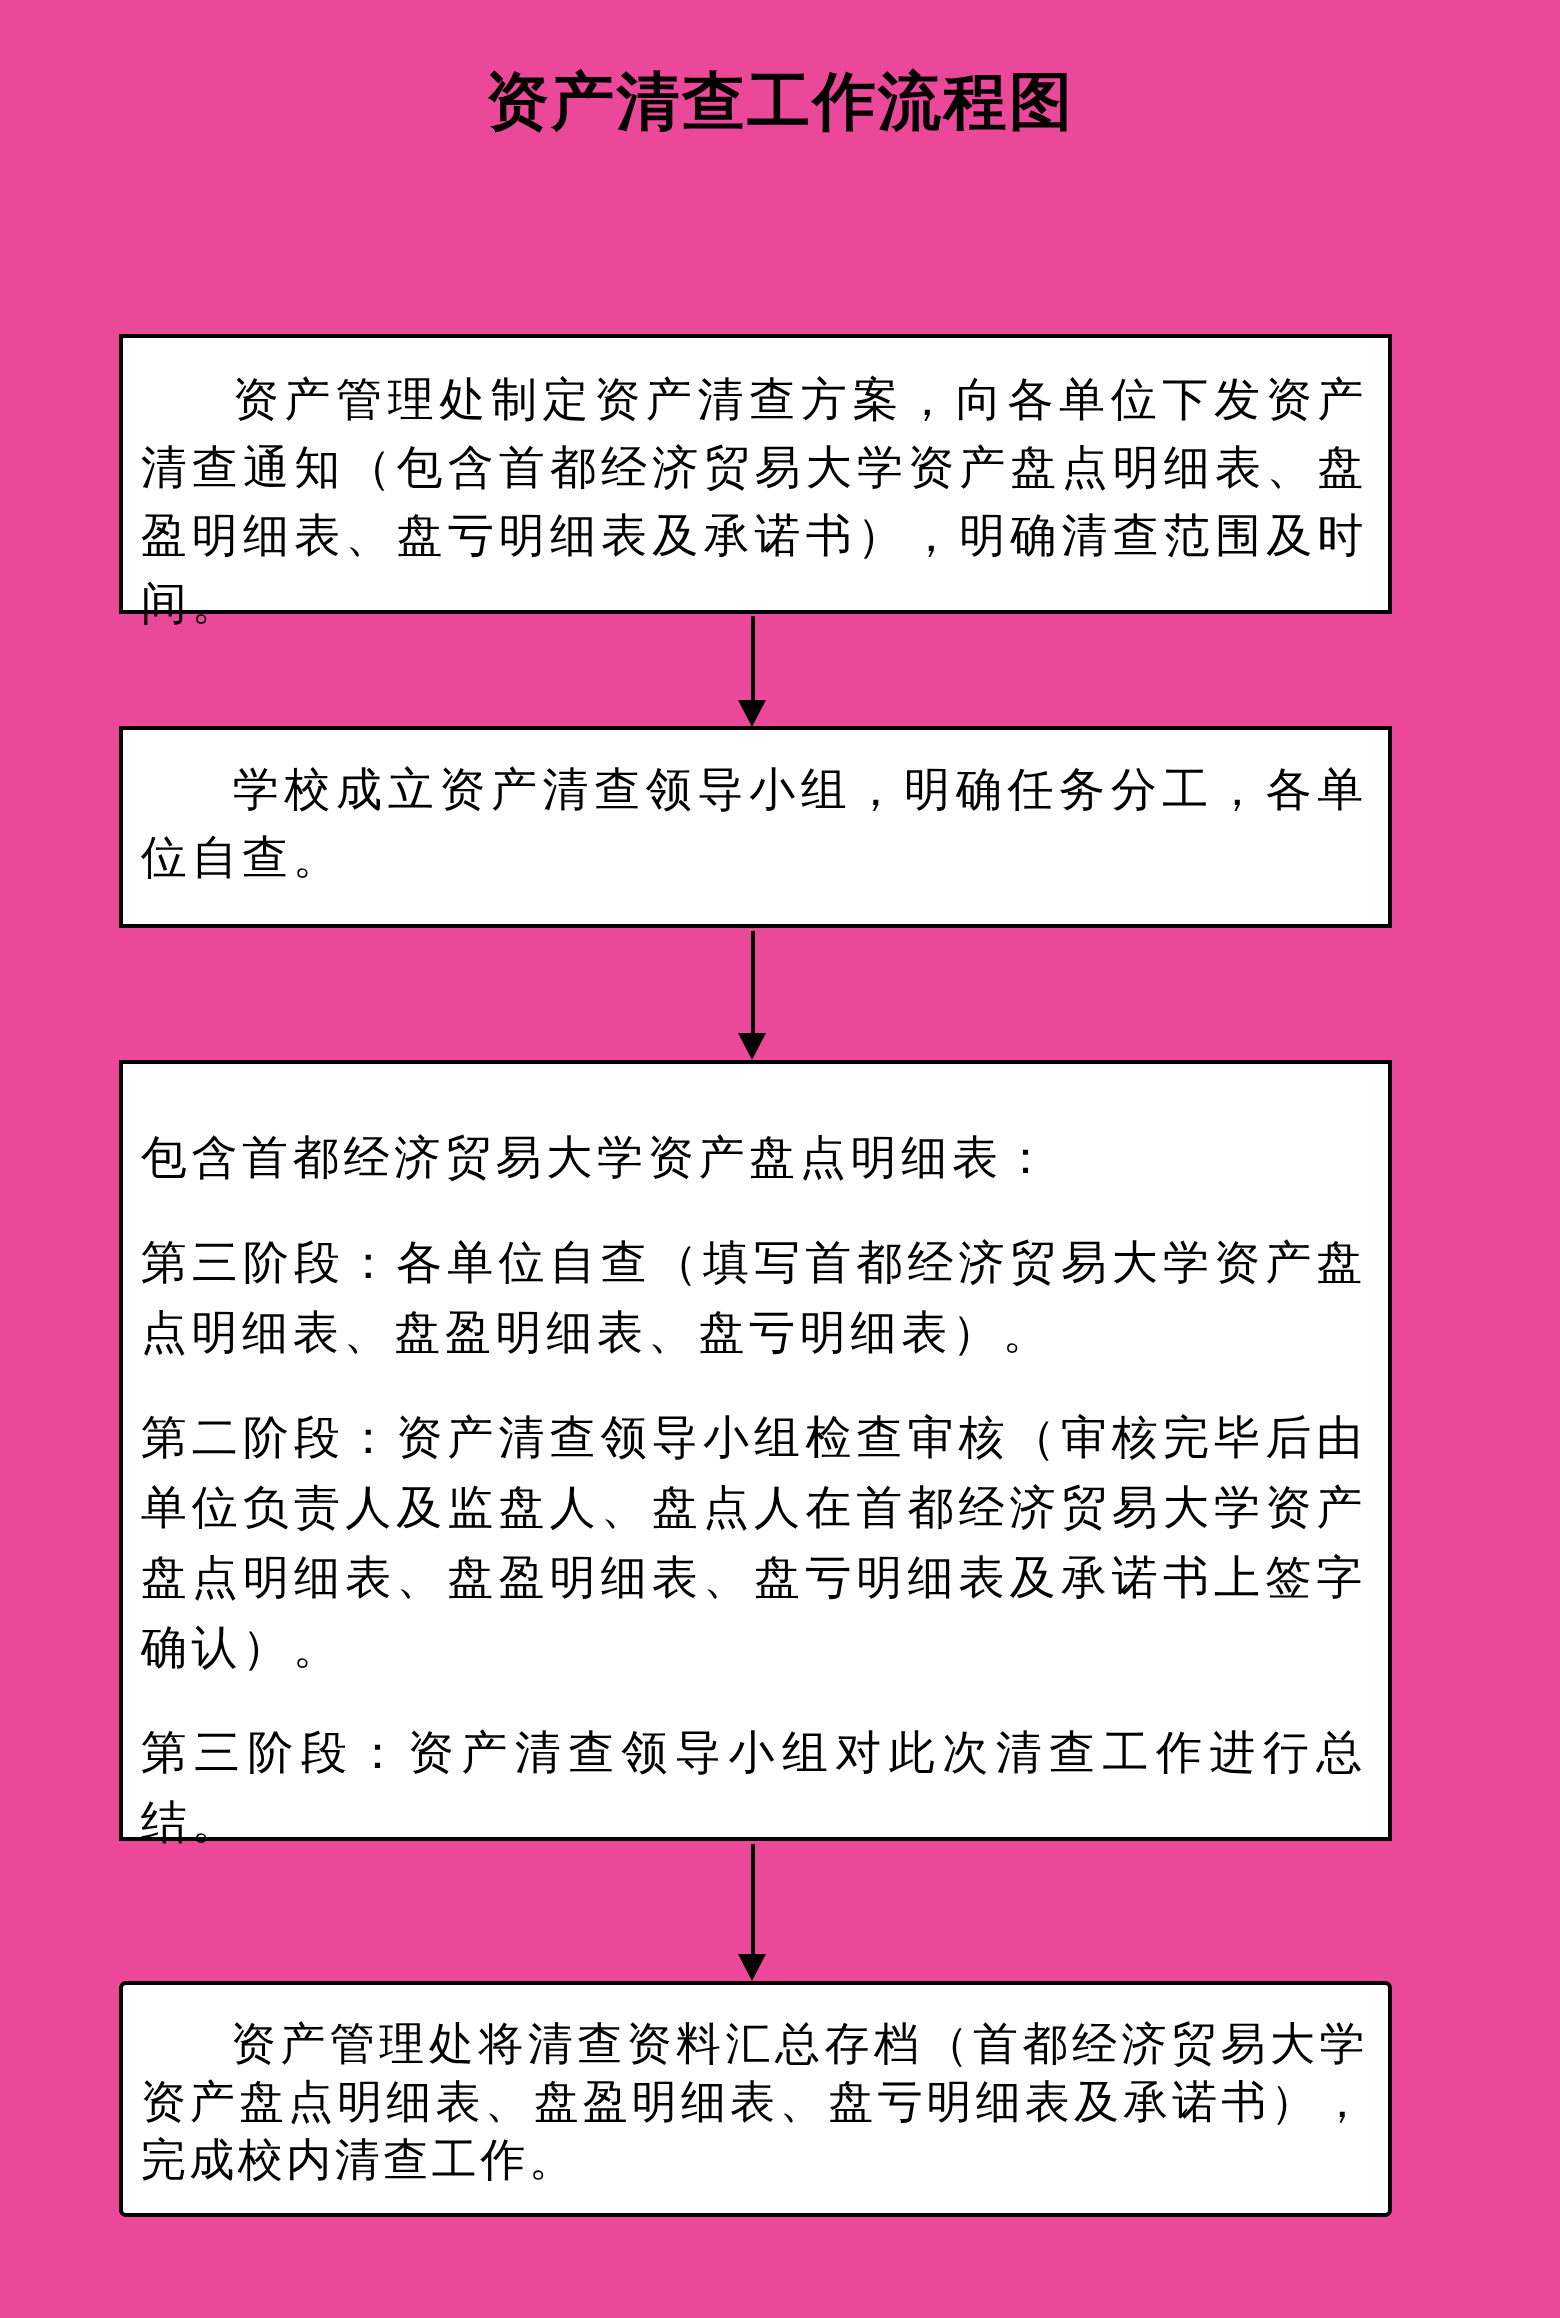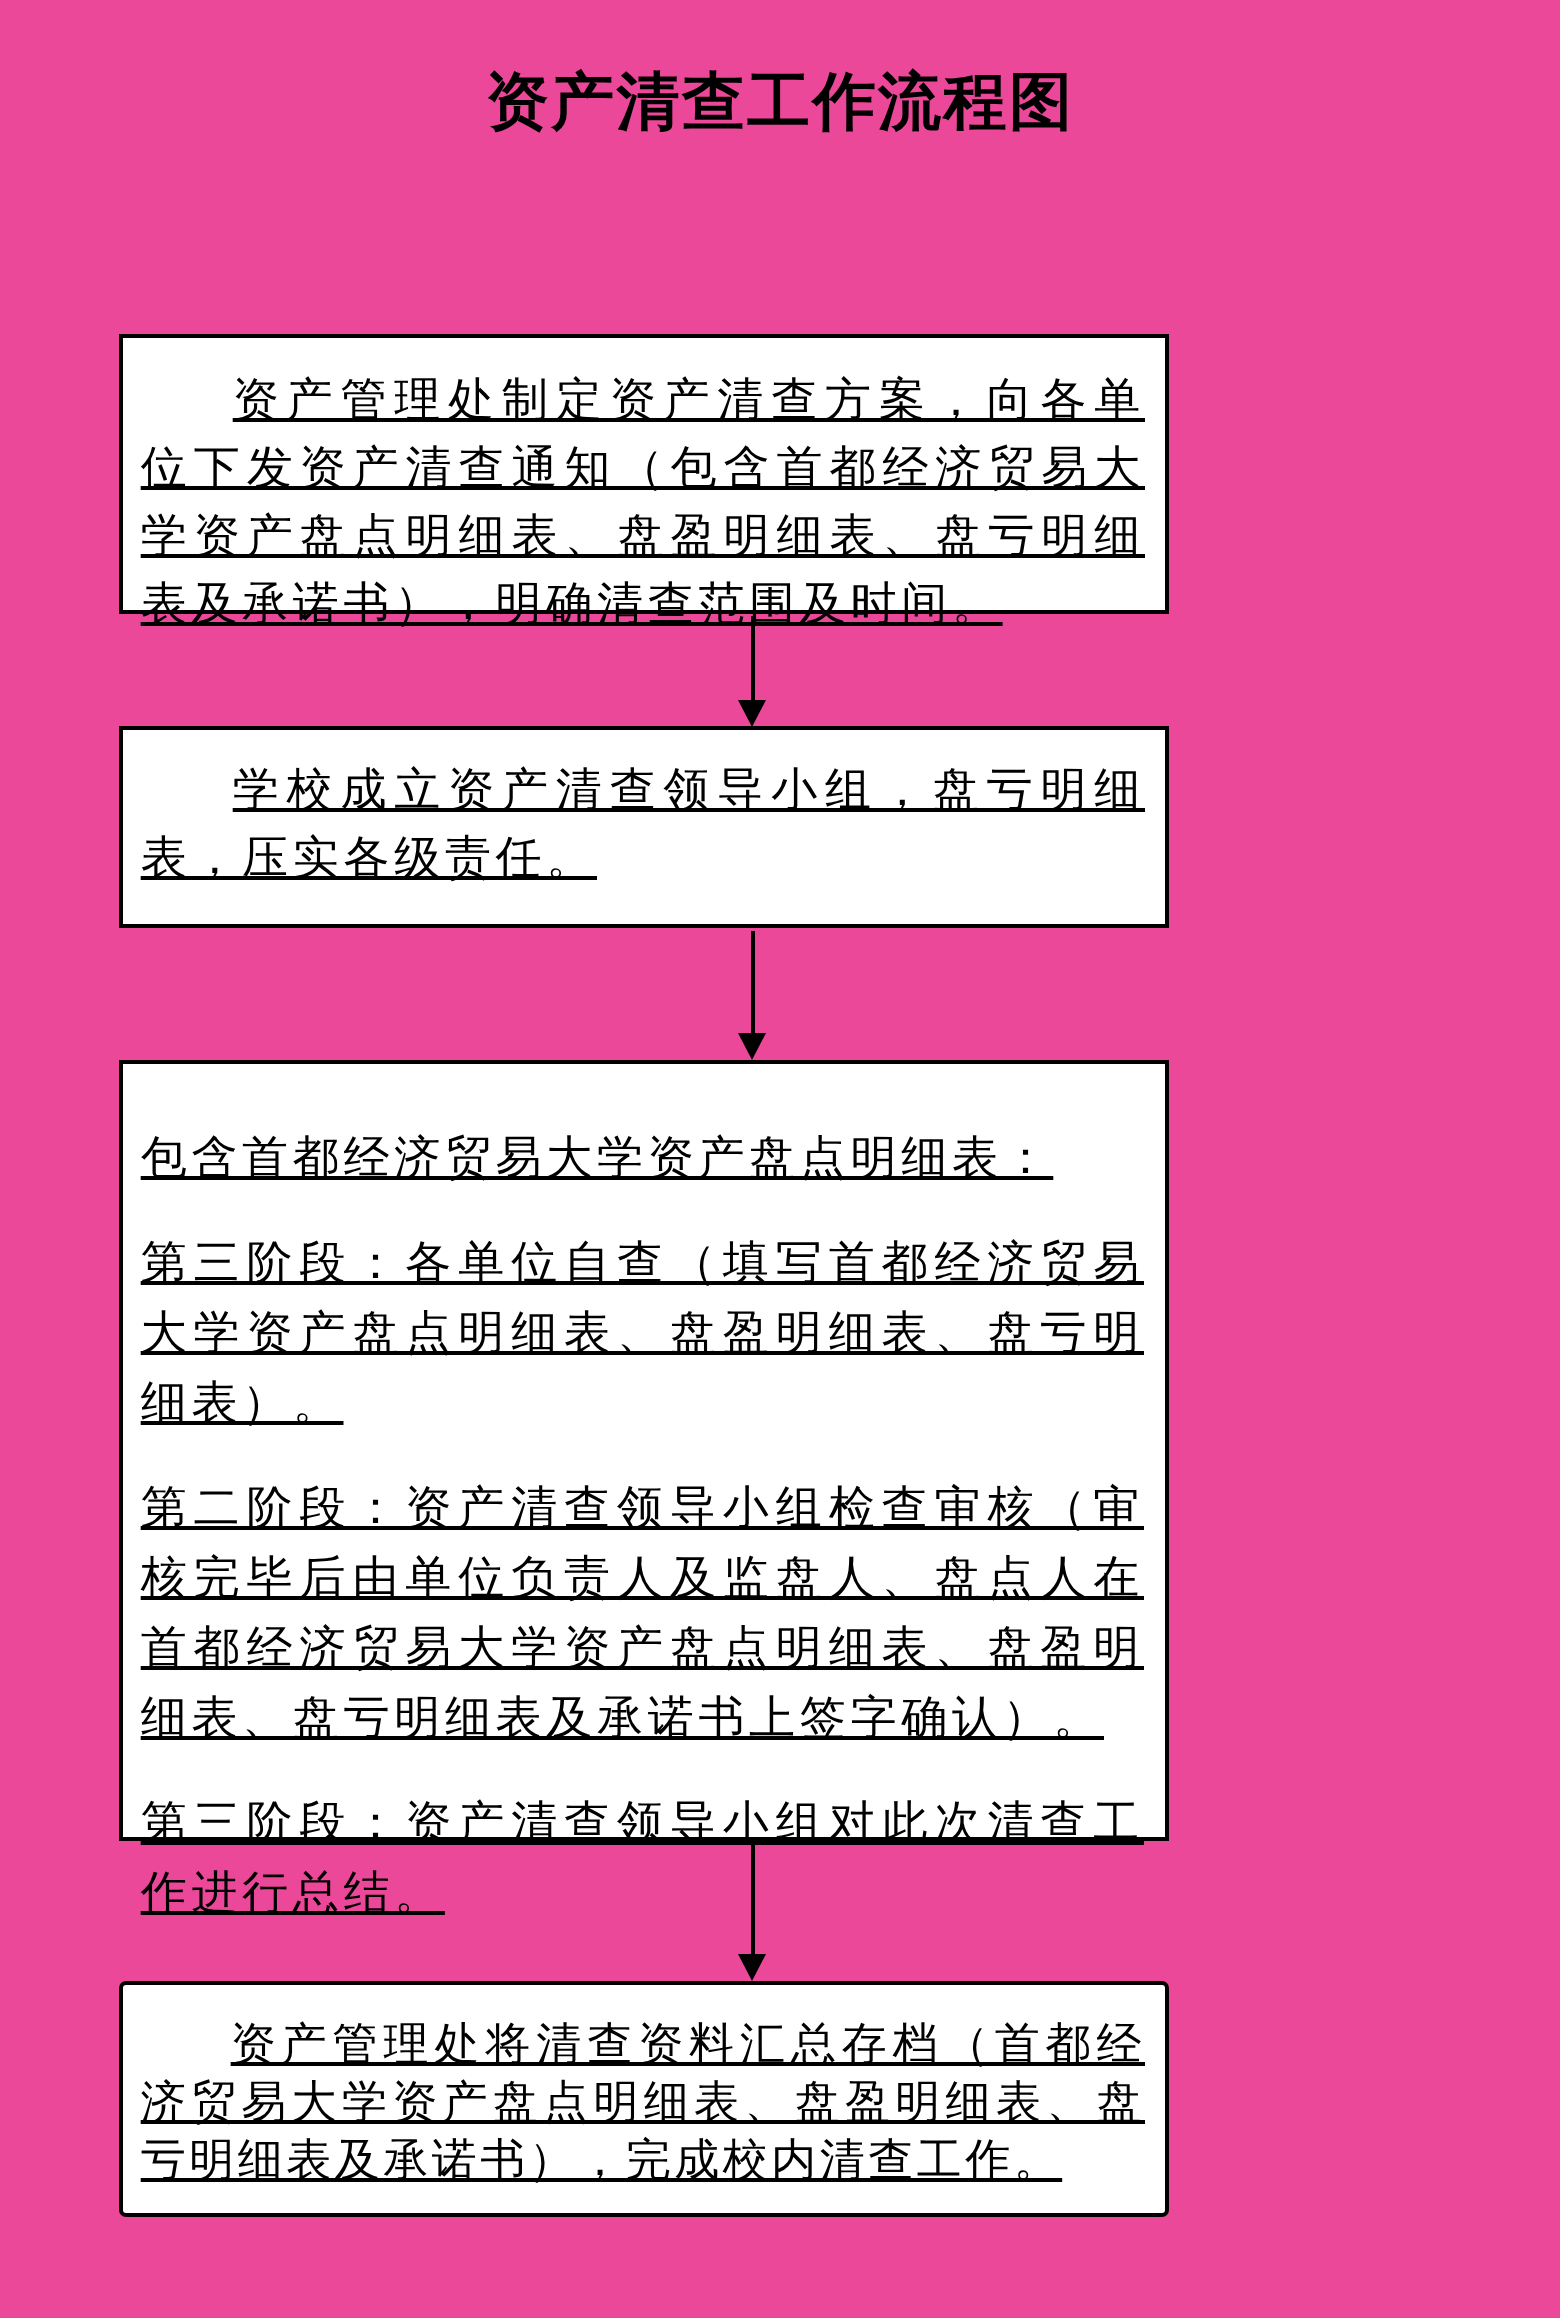--- a/index.html
+++ b/index.html
@@ -24,29 +24,28 @@
     text-align: center;
     font-size: 63px;
     font-weight: bold;
     letter-spacing: 2.4px;
     line-height: 88px;
     white-space: nowrap;
   }
   .flow-box {
     position: absolute;
     left: 119px;
-    width: 1050px;
+    width: 1273px;
     border: 4.7px solid #000000;
     box-sizing: border-box;
     background: #ffffff;
     font-size: 46px;
     letter-spacing: 4.7px;
     line-height: 70px;
     text-align: justify;
-    text-decoration: underline;
   }
   .flow-box p {
     margin: 0;
   }
   .indent {
     text-indent: 2em;
   }
   .box-1 { top: 334px;  height: 280px;  padding: 27px 20px 0 17.7px; line-height: 68px; }
   .box-2 { top: 726px; height: 202px;  padding: 25px 20px 0 17.7px; line-height: 68px; }
   .box-3 { top: 1060px; height: 781px; padding: 58px 21px 0 17.7px; }
@@ -90,21 +89,21 @@
   <div class="flow-box box-1">
     <p class="indent">资产管理处制定资产清查方案，向各单位下发资产清查通知（包含首都经济贸易大学资产盘点明细表、盘盈明细表、盘亏明细表及承诺书），明确清查范围及时间。</p>
   </div>
 
   <div class="arrow arrow-1">
     <div class="shaft"></div>
     <div class="head"></div>
   </div>
 
   <div class="flow-box box-2">
-    <p class="indent">学校成立资产清查领导小组，盘亏明细表，压实各级责任。</p>
+    <p class="indent">学校成立资产清查领导小组，明确任务分工，各单位自查。</p>
   </div>
 
   <div class="arrow arrow-2">
     <div class="shaft"></div>
     <div class="head"></div>
   </div>
 
   <div class="flow-box box-3">
     <p>包含首都经济贸易大学资产盘点明细表：</p>
     <p>第三阶段：各单位自查（填写首都经济贸易大学资产盘点明细表、盘盈明细表、盘亏明细表）。</p>

